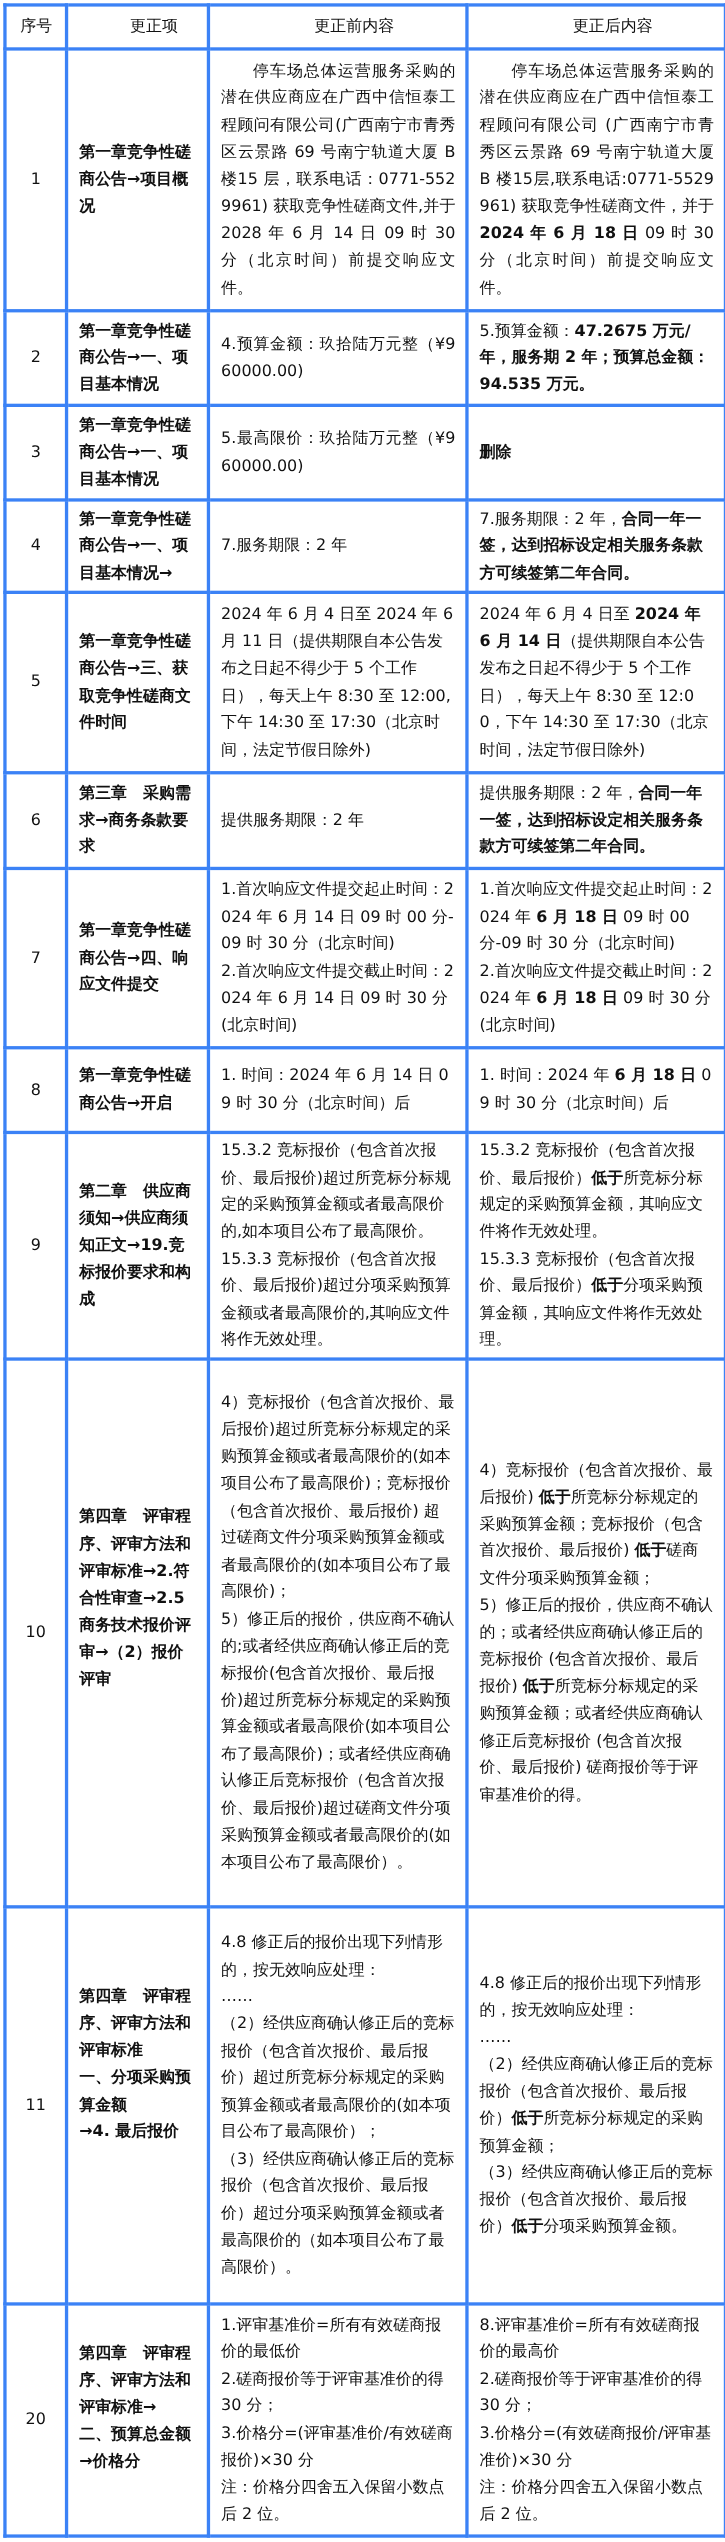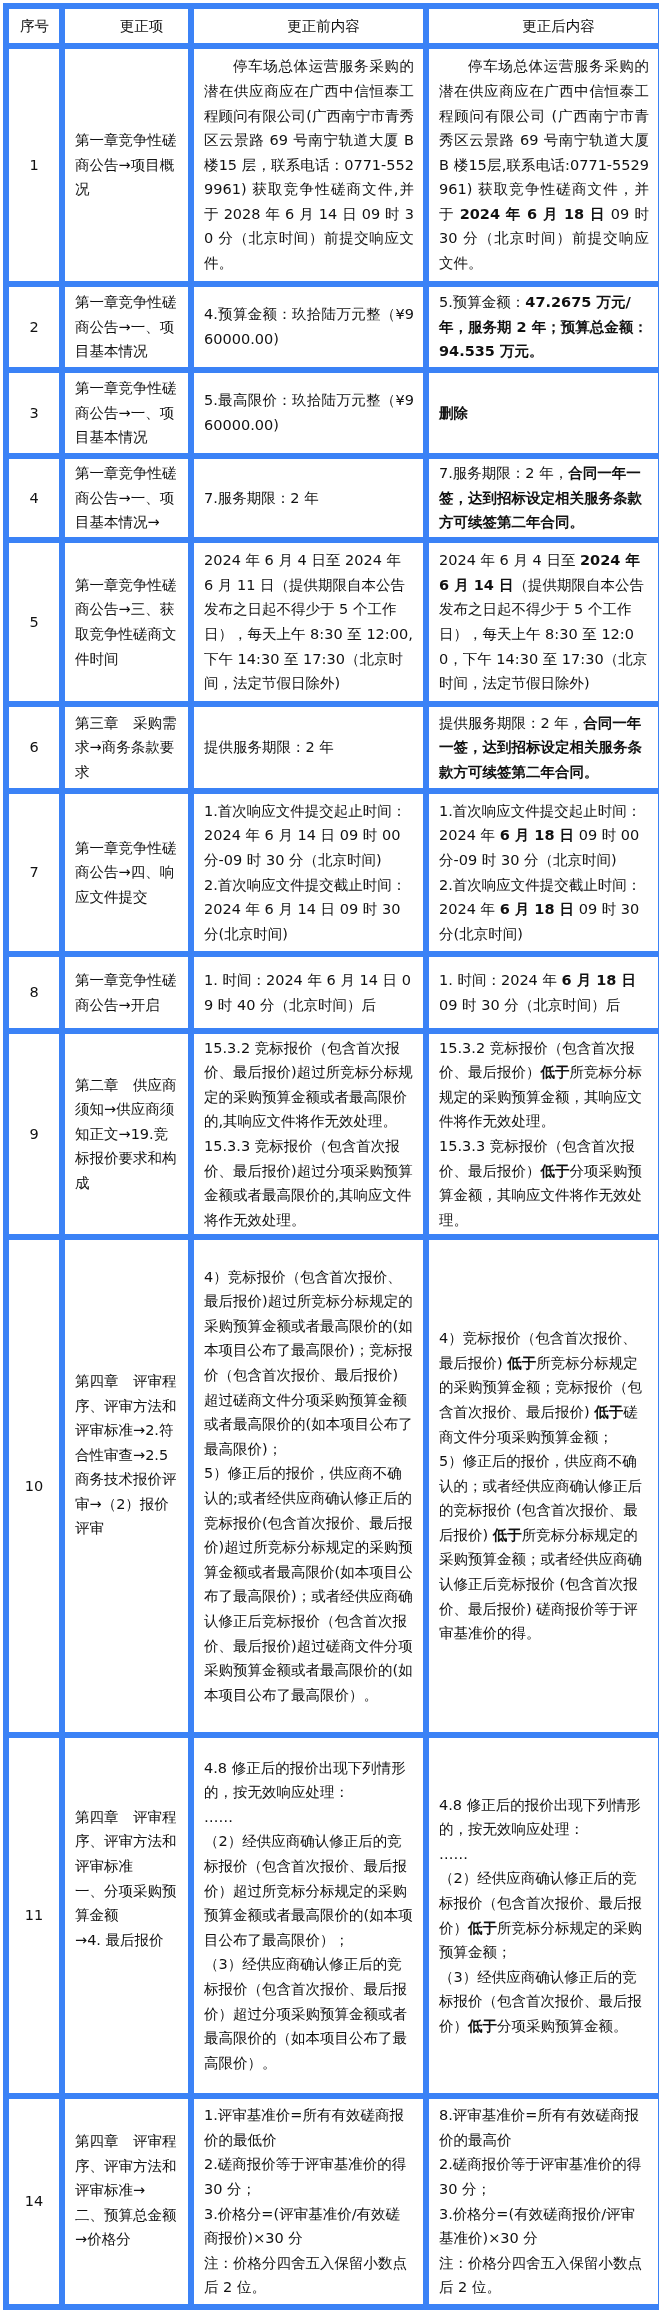--- a/index.html
+++ b/index.html
@@ -8,35 +8,35 @@
     position: absolute; left: 3px; top: 3px;
     width: 655px;
     border-collapse: collapse;
     table-layout: fixed;
     font-family: "DejaVu Sans", "Liberation Sans", sans-serif;
     font-size: 14.5px;
     line-height: 24.6px;
     color: #111111;
   }
   .doc-table td, .doc-table th {
-    border: 6px solid #3b82f6;
+    border: 3px solid #3b82f6;
     padding: 0 9px 0 10px;
     vertical-align: middle;
     font-weight: normal;
     word-break: break-all;
     overflow: hidden;
   }
   .doc-table th { text-align: center; }
   .doc-table th.indent-head { text-indent: 2em; }
   .col-idx { width: 56px; }
   .col-item { width: 129px; }
   .col-before { width: 235px; }
   .col-after { width: 235px; }
   td.idx { text-align: center; padding: 0; }
-  td.item { text-align: left; }
+  td.item { text-align: left; font-weight: bold; }
   td.content { text-align: left; }
   td.justify p { text-align: justify; text-align-last: left; }
   td.first-indent p:first-child { text-indent: 2em; }
   .rt p { margin: 0; }
   .rt b { font-weight: bold; }
   .pb62 { padding-bottom: 62px !important; }
   .pb74 { padding-bottom: 74px !important; }
   .pb22 { padding-bottom: 22px !important; }
 </style>
 </head>
@@ -143,33 +143,33 @@
           <p><span>1.首次响应文件提交起止时间：2024 年 </span><b>6 月 18 日</b><span> 09 时 00 分-09 时 30 分（北京时间)</span></p>
           <p><span>2.首次响应文件提交截止时间：2024 年 </span><b>6 月 18 日</b><span> 09 时 30 分(北京时间)</span></p>
         </td>
     </tr>
     <tr style="height:77px">
       <td class="idx">8</td>
       <td class="item rt">
           <p><span>第一章竞争性磋商公告→开启</span></p>
         </td>
       <td class="content rt">
-          <p><span>1. 时间：2024 年 6 月 14 日 09 时 40 分（北京时间）后</span></p>
+          <p><span>1. 时间：2024 年 6 月 14 日 09 时 30 分（北京时间）后</span></p>
         </td>
       <td class="content rt">
           <p><span>1. 时间：2024 年 </span><b>6 月 18 日</b><span> 09 时 30 分（北京时间）后</span></p>
         </td>
     </tr>
     <tr style="height:206px">
       <td class="idx">9</td>
       <td class="item rt">
           <p><span>第二章　供应商须知→供应商须知正文→19.竞标报价要求和构成</span></p>
         </td>
       <td class="content rt">
-          <p><span>15.3.2 竞标报价（包含首次报价、最后报价)超过所竞标分标规定的采购预算金额或者最高限价的,其响应文件将作无效处理。</span></p>
+          <p><span>15.3.2 竞标报价（包含首次报价、最后报价)超过所竞标分标规定的采购预算金额或者最高限价的,如本项目公布了最高限价。</span></p>
           <p><span>15.3.3 竞标报价（包含首次报价、最后报价)超过分项采购预算金额或者最高限价的,其响应文件将作无效处理。</span></p>
         </td>
       <td class="content rt">
           <p><span>15.3.2 竞标报价（包含首次报价、最后报价）</span><b>低于</b><span>所竞标分标规定的采购预算金额，其响应文件将作无效处理。</span></p>
           <p><span>15.3.3 竞标报价（包含首次报价、最后报价）</span><b>低于</b><span>分项采购预算金额，其响应文件将作无效处理。</span></p>
         </td>
     </tr>
     <tr style="height:498px">
       <td class="idx">10</td>
       <td class="item rt pb62">
@@ -198,21 +198,21 @@
           <p><span>（3）经供应商确认修正后的竞标报价（包含首次报价、最后报价）超过分项采购预算金额或者最高限价的（如本项目公布了最高限价）。</span></p>
         </td>
       <td class="content rt">
           <p><span>4.8 修正后的报价出现下列情形的，按无效响应处理：</span></p>
           <p><span>……</span></p>
           <p><span>（2）经供应商确认修正后的竞标报价（包含首次报价、最后报价）</span><b>低于</b><span>所竞标分标规定的采购预算金额；</span></p>
           <p><span>（3）经供应商确认修正后的竞标报价（包含首次报价、最后报价）</span><b>低于</b><span>分项采购预算金额。</span></p>
         </td>
     </tr>
     <tr style="height:211px">
-      <td class="idx">14</td>
+      <td class="idx">20</td>
       <td class="item rt pb22">
           <p><span>第四章　评审程序、评审方法和评审标准→</span></p>
           <p><span>二、预算总金额→价格分</span></p>
         </td>
       <td class="content rt">
           <p><span>1.评审基准价=所有有效磋商报价的最低价</span></p>
           <p><span>2.磋商报价等于评审基准价的得 30 分；</span></p>
           <p><span>3.价格分=(评审基准价/有效磋商报价)×30 分</span></p>
           <p><span>注：价格分四舍五入保留小数点后 2 位。</span></p>
         </td>

